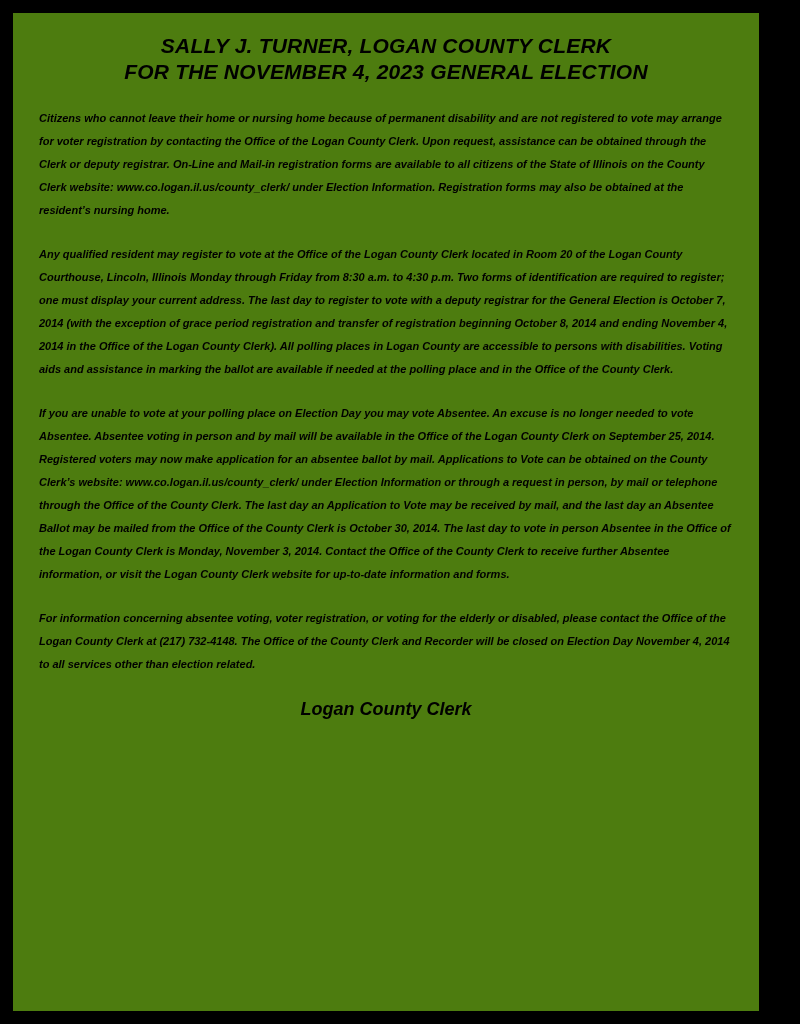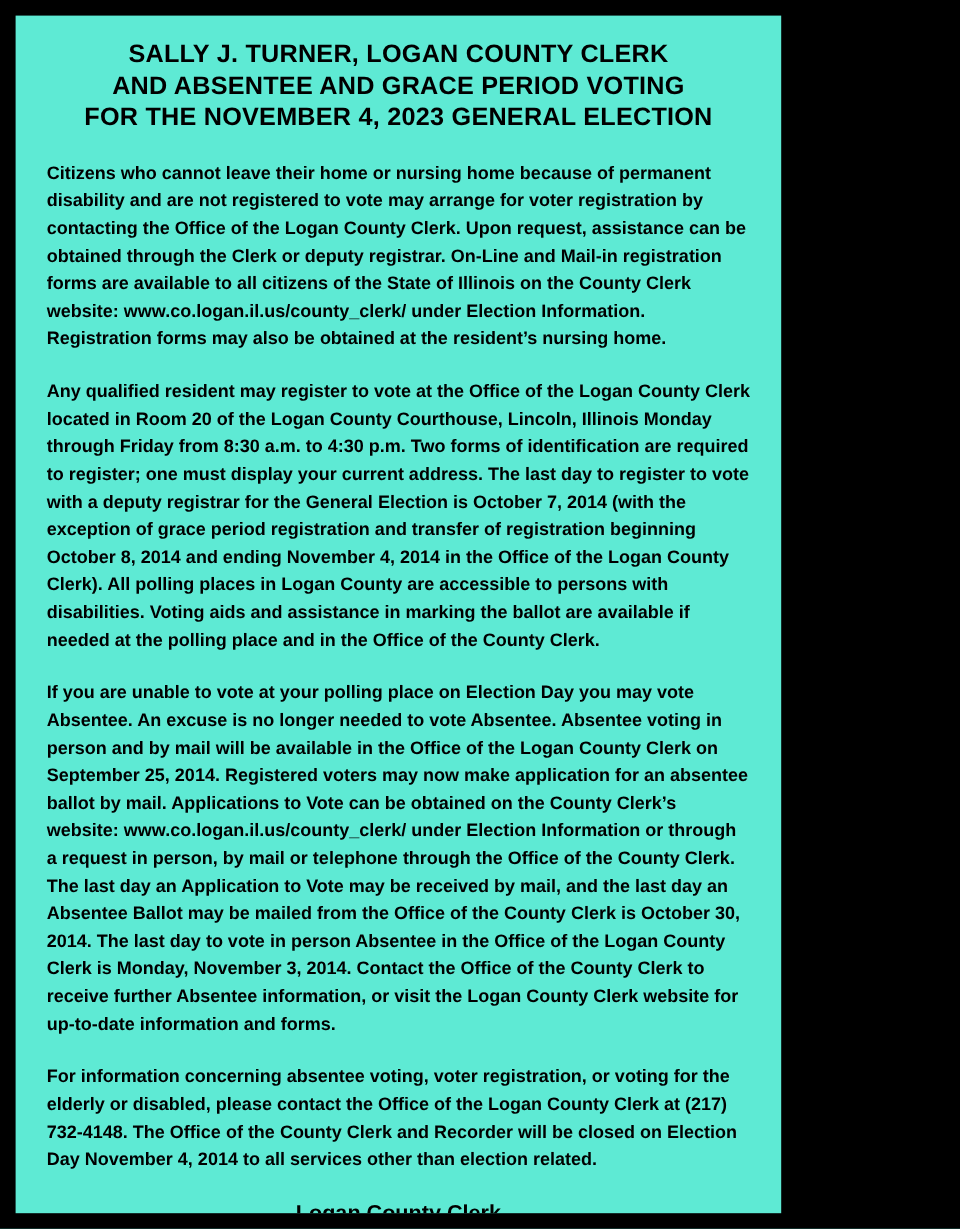--- a/index.html
+++ b/index.html
@@ -10,39 +10,40 @@
     width: 800px;
     height: 1024px;
     background: #000000;
     position: relative;
     font-family: "Liberation Sans", sans-serif;
   }
   .page {
     position: absolute;
     left: 13px;
     top: 13px;
-    width: 638px;
+    width: 746px;
     height: 998px;
-    background: #5eead4;
+    background: #4d7c0f;
     color: #000000;
     box-sizing: border-box;
     padding: 20px 26px 0 26px;
     overflow: hidden;
+    font-style: italic;
   }
   .title-block {
     text-align: center;
     font-weight: bold;
     font-size: 21px;
     line-height: 26px;
     margin: 0 0 22px 0;
     letter-spacing: 0.2px;
   }
   .para {
     font-weight: bold;
-    font-size: 15px;
+    font-size: 11px;
     line-height: 23px;
     margin: 0 0 21px 0;
     text-align: left;
   }
   .signature-block {
     text-align: center;
     font-weight: bold;
     font-size: 18px;
     line-height: 24px;
     margin-top: 14px;
@@ -52,21 +53,20 @@
     font-weight: bold;
   }
 </style>
 </head>
 <body>
 
 <div class="page">
 
   <div class="title-block">
     <div>SALLY J. TURNER, LOGAN COUNTY CLERK</div>
-    <div>AND ABSENTEE AND GRACE PERIOD VOTING</div>
     <div>FOR THE NOVEMBER 4, 2023 GENERAL ELECTION</div>
   </div>
 
   <p class="para">Citizens who cannot leave their home or nursing home because of permanent disability and are not registered to vote may arrange for voter registration by contacting the Office of the Logan County Clerk.  Upon request, assistance can be obtained through the Clerk or deputy registrar. On-Line and Mail-in registration forms are available to all citizens of the State of Illinois on the County Clerk website: www.co.logan.il.us/county_clerk/ under Election Information. Registration forms may also be obtained at the resident’s nursing home.</p>
 
   <p class="para">Any qualified resident may register to vote at the Office of the Logan County Clerk located in Room 20 of the Logan County Courthouse, Lincoln, Illinois Monday through Friday from 8:30 a.m. to 4:30 p.m.  Two forms of identification are required to register; one must display your current address. The last day to register to vote with a deputy registrar for the General Election is October 7, 2014 (with the exception of grace period registration and transfer of registration beginning October 8, 2014 and ending November 4, 2014 in the Office of the Logan County Clerk). All polling places in Logan County are accessible to persons with disabilities. Voting aids and assistance in marking the ballot are available if needed at the polling place and in the Office of the County Clerk.</p>
 
   <p class="para">If you are unable to vote at your polling place on Election Day you may vote Absentee.  An excuse is no longer needed to vote Absentee.  Absentee voting in person and by mail will be available in the Office of the Logan County Clerk on September 25, 2014.  Registered voters may now make application for an absentee ballot by mail.  Applications to Vote can be obtained on the County Clerk’s website: www.co.logan.il.us/county_clerk/ under Election Information or through a request in person, by mail or telephone through the Office of the County Clerk.  The last day an Application to Vote may be received by mail, and the last day an Absentee Ballot may be mailed from the Office of the County Clerk is October 30, 2014. The last day to vote in person Absentee in the Office of the Logan County Clerk is Monday, November 3, 2014.  Contact the Office of the County Clerk to receive further Absentee information, or visit the Logan County Clerk website for up-to-date information and forms.</p>
 
   <p class="para">For information concerning absentee voting, voter registration, or voting for the elderly or disabled, please contact the Office of the Logan County Clerk at (217) 732-4148. The Office of the County Clerk and Recorder will be closed on Election Day November 4, 2014 to all services other than election related.</p>

